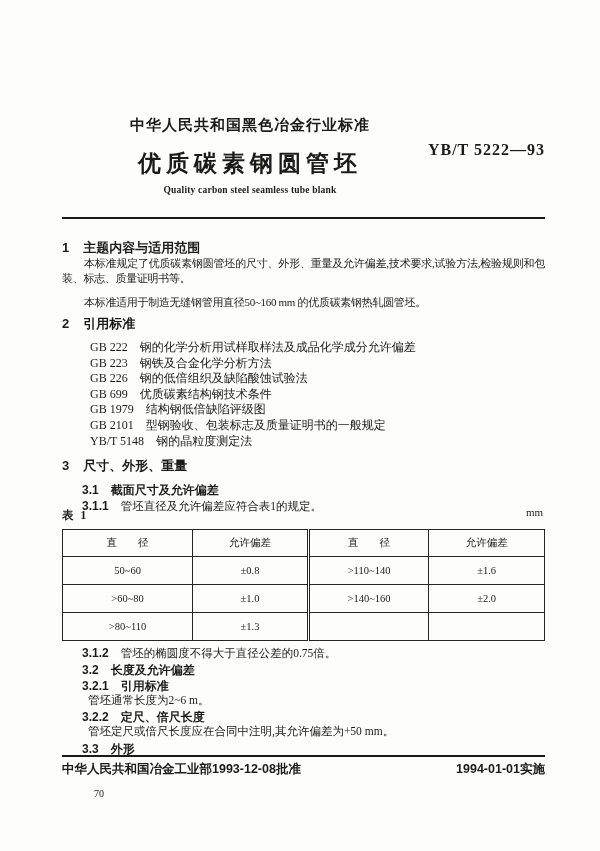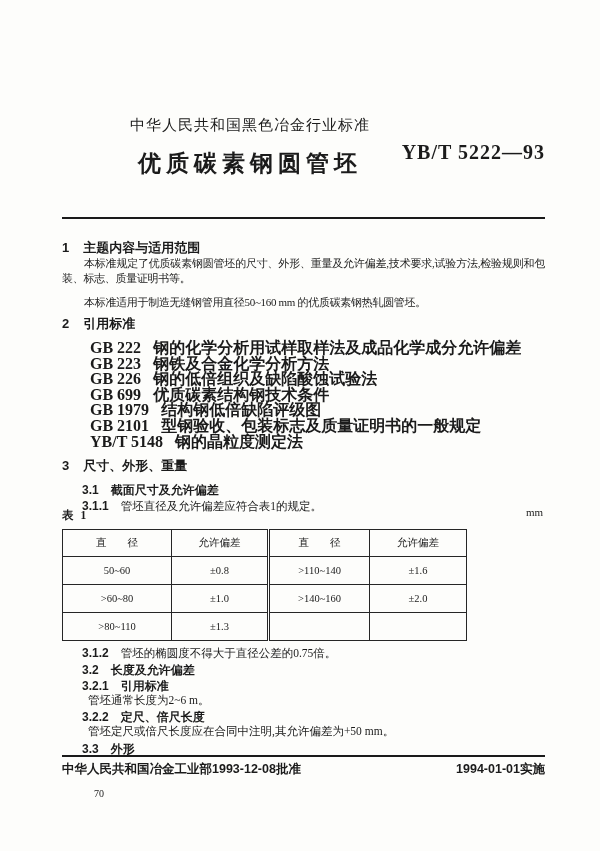--- a/index.html
+++ b/index.html
@@ -11,31 +11,31 @@
     font-family:"Liberation Serif", serif;
     overflow:hidden;
   }
   .abs{position:absolute;}
   .line{left:62px;width:483px;}
 
   
   .std-label{
     top:116px;left:62px;width:376px;text-align:center;
     font-family:"Liberation Sans", sans-serif;
-    font-weight:normal;font-size:15px;letter-spacing:1px;
+    font-weight:bold;font-size:15px;letter-spacing:1px;
   }
   .title-cn{
     top:148px;left:62px;width:376px;text-align:center;
     font-family:"Liberation Sans", sans-serif;
     font-weight:bold;font-size:23px;letter-spacing:5px;white-space:nowrap;
   }
   .std-code{
     top:141px;right:55px;
     font-family:"Liberation Serif", serif;
-    font-weight:bold;font-size:20px;letter-spacing:1px;white-space:nowrap;
+    font-weight:bold;font-size:16px;letter-spacing:1px;white-space:nowrap;
   }
   .title-en{
     top:185px;left:62px;width:376px;text-align:center;
     font-family:"Liberation Serif", serif;
     font-weight:bold;font-size:9.5px;letter-spacing:0.2px;
   }
   .rule{left:62px;width:483px;height:2px;background:#1a1a1a;}
 
   
   .sec-heading{
@@ -45,31 +45,31 @@
   .clause{font-size:11.5px;white-space:nowrap;margin-left:20px;}
   .clause .cnum{font-family:"Liberation Sans", sans-serif;font-weight:bold;font-size:12px;}
   .clause.bold-text{font-family:"Liberation Sans", sans-serif;font-weight:bold;font-size:12px;}
   .cnum{margin-right:12px;}
   .sec-heading .cnum{margin-right:14px;}
   .para{
     margin:0;font-size:11px;line-height:15px;letter-spacing:-0.3px;
     text-indent:2em;text-align:justify;
   }
   .single{white-space:nowrap;}
-  .refs{font-size:16px;line-height:15.6px;padding-left:28px;font-weight:bold;}
+  .refs{font-size:12px;line-height:15.6px;padding-left:28px;}
   .ref .rcode{margin-right:12px;}
   .indent-body{font-size:11.5px;padding-left:26px;white-space:nowrap;}
 
   
   .tbl-block{left:62px;top:508px;width:483px;}
   .cap-row{position:relative;height:21px;font-size:11.5px;}
   .cap{display:block;font-weight:bold;letter-spacing:2px;}
   .unit{position:absolute;right:2px;top:-2px;font-size:11px;font-weight:normal;letter-spacing:0;}
   table.t1{
-    width:405px;border-collapse:collapse;table-layout:fixed;
+    width:483px;border-collapse:collapse;table-layout:fixed;
     font-size:10.5px;
   }
   table.t1 th, table.t1 td{
     border:1px solid #262626;text-align:center;vertical-align:middle;
     padding:0;font-weight:normal;
   }
   table.t1 th{height:26px;}
   table.t1 td{height:27px;}
   table.t1 .dbl{border-left:3px double #262626;}
   table.t1 .hdr-dia{letter-spacing:0;}
@@ -83,20 +83,21 @@
   .pagenum{top:788px;left:94px;font-size:10px;}
 </style>
 </head>
 <body>
 
 <div class="page">
 
   <div class="abs std-label">中华人民共和国黑色冶金行业标准</div>
   <div class="abs title-cn">优质碳素钢圆管坯</div>
   <div class="abs std-code">YB/T 5222—93</div>
+  <div class="abs title-en">Quality carbon steel seamless tube blank</div>
   <div class="abs rule" style="top:217px"></div>
 
   <div class="abs line sec-heading" style="top:239px">
     <span class="cnum">1</span><span>主题内容与适用范围</span>
   </div>
   <p class="abs line para" style="top:256px">本标准规定了优质碳素钢圆管坯的尺寸、外形、重量及允许偏差,技术要求,试验方法,检验规则和包装、标志、质量证明书等。</p>
   <p class="abs line para single" style="top:295px">本标准适用于制造无缝钢管用直径50~160 mm 的优质碳素钢热轧圆管坯。</p>
 
   <div class="abs line sec-heading" style="top:315px">
     <span class="cnum">2</span><span>引用标准</span>

